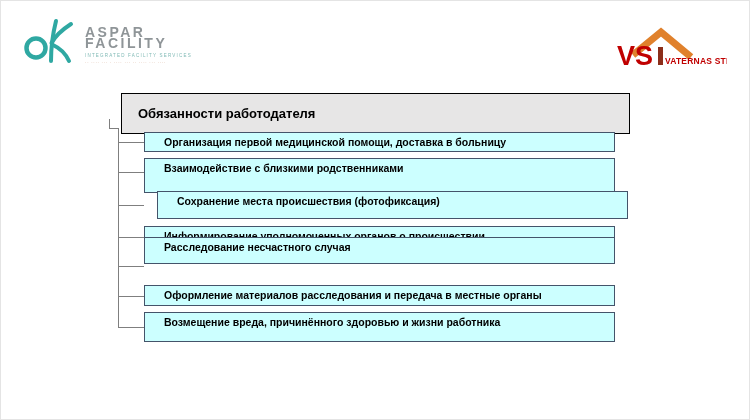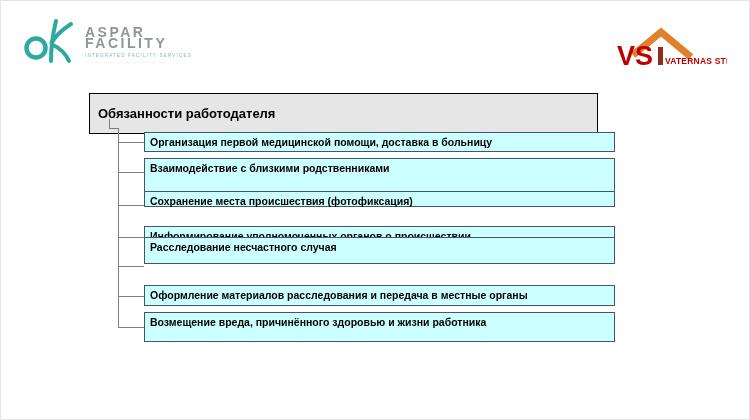--- a/index.html
+++ b/index.html
@@ -22,34 +22,34 @@
   }
   .logo-sub1{color:#7fb9b5;font-size:4.5px;letter-spacing:1.2px;margin-top:4px;line-height:5px;}
   .logo-sub2{color:#b9764f;font-size:4px;letter-spacing:0.8px;margin-top:2px;line-height:5px;opacity:.8;}
 
   
   .logo-right{position:absolute;right:22px;top:24px;width:110px;height:48px;}
   .logo-right svg{display:block;}
 
   
   .title-box{
-    position:absolute;left:88px;top:92px;width:509px;height:41px;
+    position:absolute;left:120px;top:92px;width:509px;height:41px;
     background:#e7e6e6;border:1.5px solid #000;box-sizing:border-box;
-    display:flex;align-items:center;padding-left:8px;
+    display:flex;align-items:center;padding-left:16px;
     font-size:13px;font-weight:bold;color:#000;
   }
 
   
   .line{position:absolute;background:#7f7f7f;}
 
   
   .item-box{
     position:absolute;left:143px;width:471px;
     background:#ccffff;border:1px solid #44546a;box-sizing:border-box;
-    padding:3px 5px;
+    padding:3px 19px;
     font-size:10.5px;font-weight:bold;color:#000;line-height:13px;
   }
 </style>
 </head>
 <body>
 
 <div id="slide">
 
   <div class="logo-left">
     <svg width="52" height="52" viewBox="0 0 52 52">
@@ -79,21 +79,21 @@
 
   <div id="diagram">
       <div class="line" style="left: 108px; top: 118px; width: 1px; height: 10px;"></div>
       <div class="line" style="left: 108px; top: 127px; width: 10px; height: 1px;"></div>
       <div class="line" style="left: 117px; top: 127px; width: 1px; height: 200px;"></div>
       <div class="line" style="left: 117px; top: 141px; width: 26px; height: 1px;"></div>
       <div class="item-box" style="top: 131px; height: 20px;">Организация первой медицинской помощи, доставка в больницу</div>
       <div class="line" style="left: 117px; top: 171px; width: 26px; height: 1px;"></div>
       <div class="item-box" style="top: 157px; height: 35px;">Взаимодействие с близкими родственниками</div>
       <div class="line" style="left: 117px; top: 204px; width: 26px; height: 1px;"></div>
-      <div class="item-box" style="top: 190px; height: 16px;">Сохранение места происшествия (фотофиксация)</div>
+      <div class="item-box" style="top: 190px; height: 28px; margin-left: 13px;">Сохранение места происшествия (фотофиксация)</div>
       <div class="line" style="left: 117px; top: 236px; width: 26px; height: 1px;"></div>
       <div class="item-box" style="top: 225px; height: 21px;">Информирование уполномоченных органов о происшествии</div>
       <div class="line" style="left: 117px; top: 265px; width: 26px; height: 1px;"></div>
       <div class="item-box" style="top: 236px; height: 27px;">Расследование несчастного случая</div>
       <div class="line" style="left: 117px; top: 295px; width: 26px; height: 1px;"></div>
       <div class="item-box" style="top: 284px; height: 21px;">Оформление материалов расследования и передача в местные органы</div>
       <div class="line" style="left: 117px; top: 326px; width: 26px; height: 1px;"></div>
       <div class="item-box" style="top: 311px; height: 30px;">Возмещение вреда, причинённого здоровью и жизни работника</div>
     </div>
 

